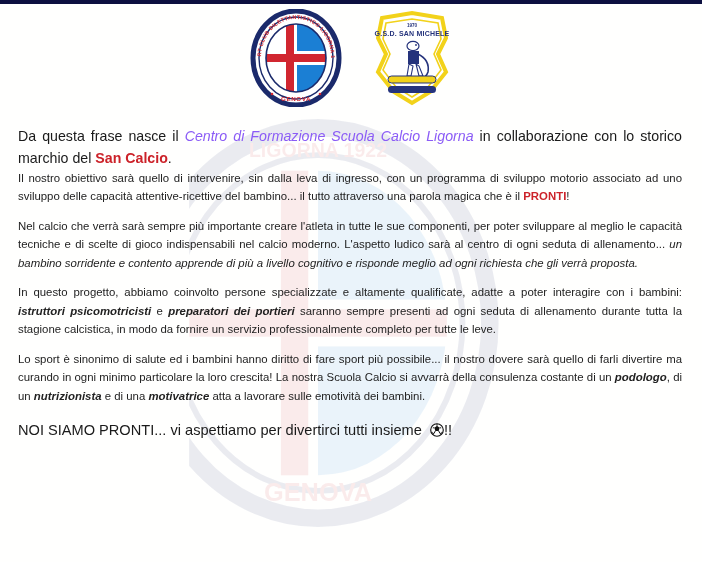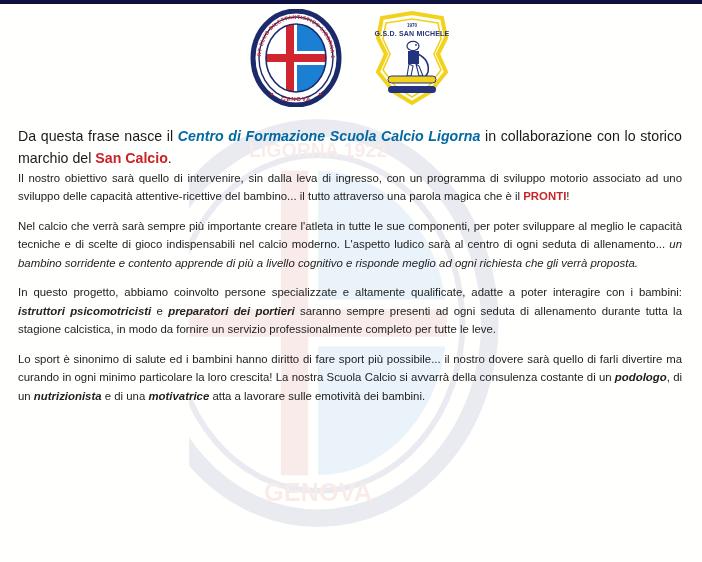--- a/index.html
+++ b/index.html
@@ -75,23 +75,23 @@
   }
   .lede {
     font-size: 14.2px;
     color: #1a1a1a;
     line-height: 1.55;
     margin: 13px 0 0 0;
     text-align: justify;
     width: 664px;
   }
   .lede .red-italic {
-    color: #0369a1;
+    color: #8b5cf6;
     font-style: italic;
-    font-weight: bold;
+    font-weight: normal;
   }
   .lede .red-bold {
     color: #cc2229;
     font-weight: bold;
   }
   p.body {
     font-size: 11.4px;
     color: #222222;
     line-height: 1.62;
     margin: 11px 0 0 0;
@@ -190,15 +190,22 @@
 
 
     <p class="body tight"><span>Il nostro obiettivo sarà quello di intervenire, sin dalla leva di ingresso, con un programma di sviluppo motorio associato ad uno sviluppo delle capacità attentive-ricettive del bambino... il tutto attraverso una parola magica che è il </span><span class="gioco">PRONTI</span><span>!</span></p>
 
     <p class="body"><span>Nel calcio che verrà sarà sempre più importante creare l'atleta in tutte le sue componenti, per poter sviluppare al meglio le capacità tecniche e di scelte di gioco indispensabili nel calcio moderno. L'aspetto ludico sarà al centro di ogni seduta di allenamento... </span><i>un bambino sorridente e contento apprende di più a livello cognitivo e risponde meglio ad ogni richiesta che gli verrà proposta.</i></p>
 
     <p class="body"><span>In questo progetto, abbiamo coinvolto persone specializzate e altamente qualificate, adatte a poter interagire con i bambini: </span><b><i>istruttori psicomotricisti</i></b><span> e </span><b><i>preparatori dei portieri</i></b><span> saranno sempre presenti ad ogni seduta di allenamento durante tutta la stagione calcistica, in modo da fornire un servizio professionalmente completo per tutte le leve.</span></p>
 
     <p class="body"><span>Lo sport è sinonimo di salute ed i bambini hanno diritto di fare sport più possibile... il nostro dovere sarà quello di farli divertire ma curando in ogni minimo particolare la loro crescita! La nostra Scuola Calcio si avvarrà della consulenza costante di un </span><b><i>podologo</i></b><span>, di un </span><b><i>nutrizionista</i></b><span> e di una </span><b><i>motivatrice</i></b><span> atta a lavorare sulle emotività dei bambini.</span></p>
 
+    <p class="closing"><span>NOI SIAMO PRONTI... vi aspettiamo per divertirci tutti insieme </span><span class="ball"><svg width="14" height="14" viewBox="0 0 16 16" xmlns="http://www.w3.org/2000/svg">
+            <circle cx="8" cy="8" r="7.2" fill="#ffffff" stroke="#111" stroke-width="1.3"></circle>
+            <path d="M8 3.2 L11 5.4 L9.9 9 L6.1 9 L5 5.4 Z" fill="#111"></path>
+            <path d="M8 1 L8 3.2 M3.2 5.6 L5 5.4 M12.8 5.6 L11 5.4 M6.1 9 L4.6 12 M9.9 9 L11.4 12" stroke="#111" stroke-width="1.1" fill="none"></path>
+            <path d="M2.2 9.6 L4.6 12 L3.6 13.6 Z" fill="#111"></path>
+            <path d="M13.8 9.6 L11.4 12 L12.4 13.6 Z" fill="#111"></path>
+          </svg></span><span>!!</span></p>
 
   </div>
 </div>
 
 </body></html>

